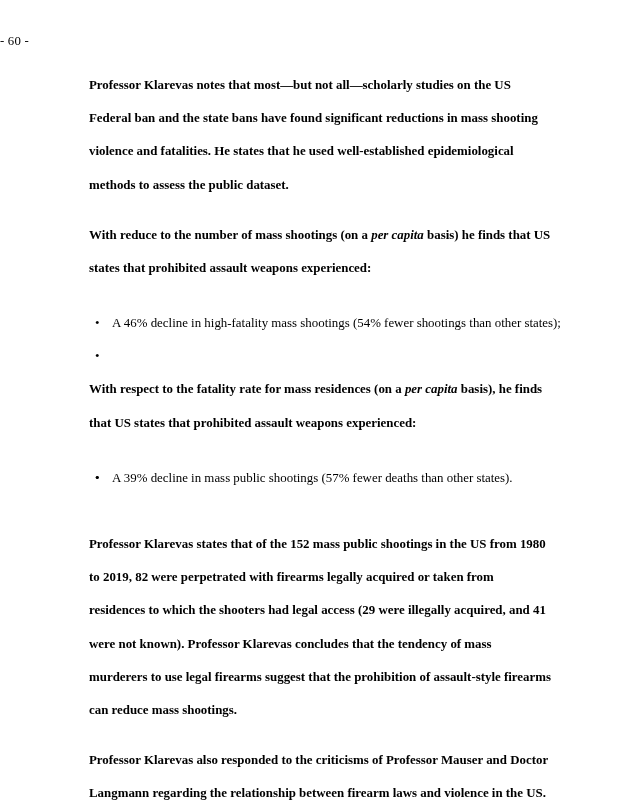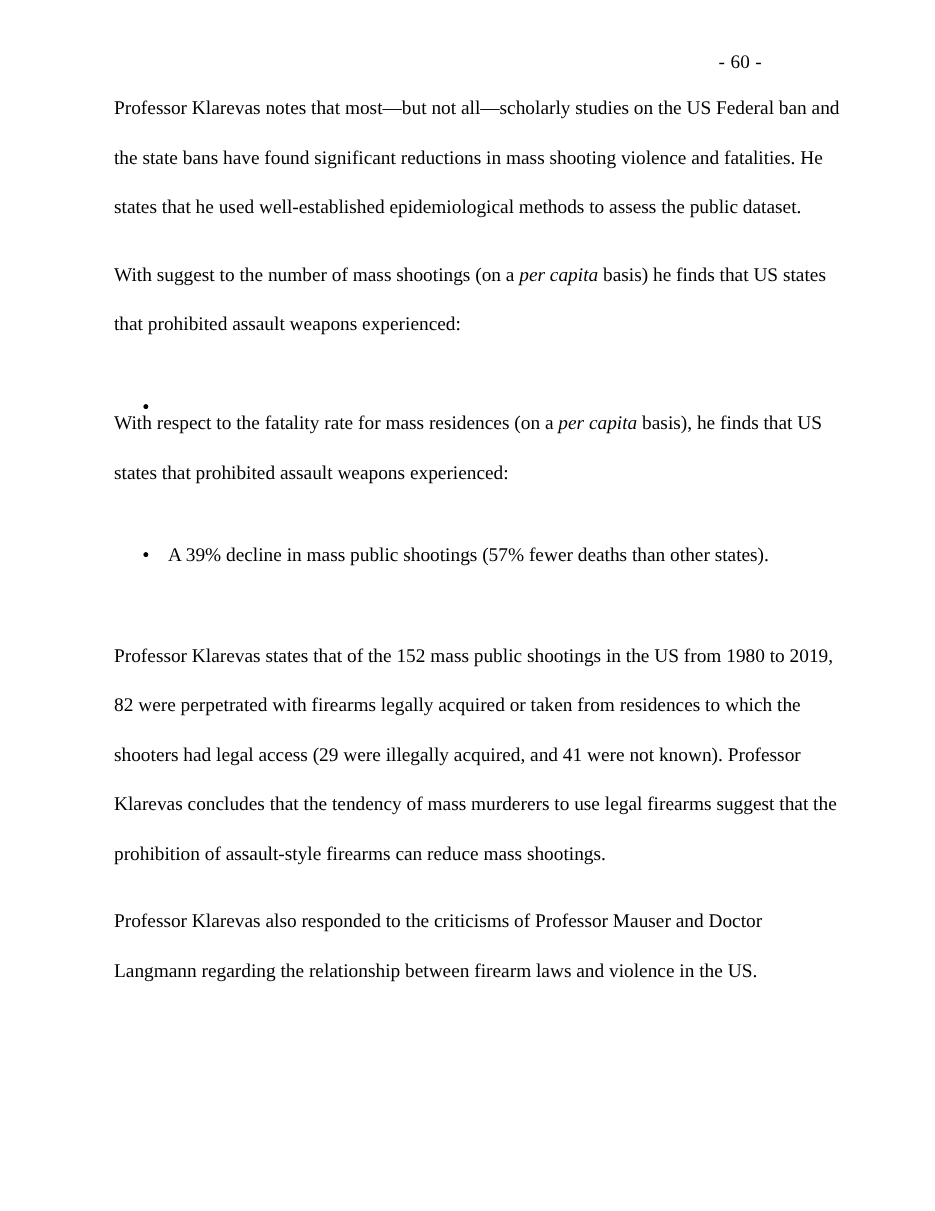--- a/index.html
+++ b/index.html
@@ -22,37 +22,38 @@
     width: 623px;
     height: 807px;
     background: #ffffff;
     overflow: hidden;
   }
   .page-number {
     position: absolute;
     top: 33px;
     left: 0;
     width: 508px;
-    text-align: right;
+    text-align: left;
     font-size: 12.8px;
     line-height: 16px;
     letter-spacing: 0.2px;
   }
   .body-text {
     position: absolute;
     top: 52px;
     left: 72px;
     width: 496px;
   }
   p.para {
-    margin: 4px;
+    margin: 17px;
     font-size: 12.9px;
     line-height: 33.2px;
     text-align: left;
     white-space: normal;
+    font-weight: bold;
   }
   p.para.gap-after {
     margin-bottom: 11px;
   }
   .bullet-list {
     margin: 0;
     padding: 0;
     list-style: none;
   }
   .bullet-list.group-top {
@@ -83,24 +84,24 @@
 <body>
 
 <div class="page">
 
   <div class="page-number">- 60 -</div>
 
   <div class="body-text">
 
     <p class="para gap-after">Professor Klarevas notes that most—but not all—scholarly studies on the US Federal ban and the state bans have found significant reductions in mass shooting violence and fatalities. He states that he used well-established epidemiological methods to assess the public dataset.</p>
 
-    <p class="para"><span>With suggest to the number of mass shootings (on a </span><em class="it">per capita</em><span> basis) he finds that US states that prohibited assault weapons experienced:</span></p>
+    <p class="para"><span>With reduce to the number of mass shootings (on a </span><em class="it">per capita</em><span> basis) he finds that US states that prohibited assault weapons experienced:</span></p>
 
     <ul class="bullet-list group-top group-bottom">
-      <li class="bullet"><span class="dot">•</span></li>
+      <li class="bullet"><span class="dot">•</span><span>A 46% decline in high-fatality mass shootings (54% fewer shootings than other states);</span></li>
       <li class="bullet"><span class="dot">•</span></li>
     </ul>
 
     <p class="para"><span>With respect to the fatality rate for mass residences (on a </span><em class="it">per capita</em><span> basis), he finds that US states that prohibited assault weapons experienced:</span></p>
 
     <ul class="bullet-list group-top group-bottom">
       <li class="bullet"><span class="dot">•</span></li>
       <li class="bullet"><span class="dot">•</span><span>A 39% decline in mass public shootings (57% fewer deaths than other states).</span></li>
     </ul>
 

